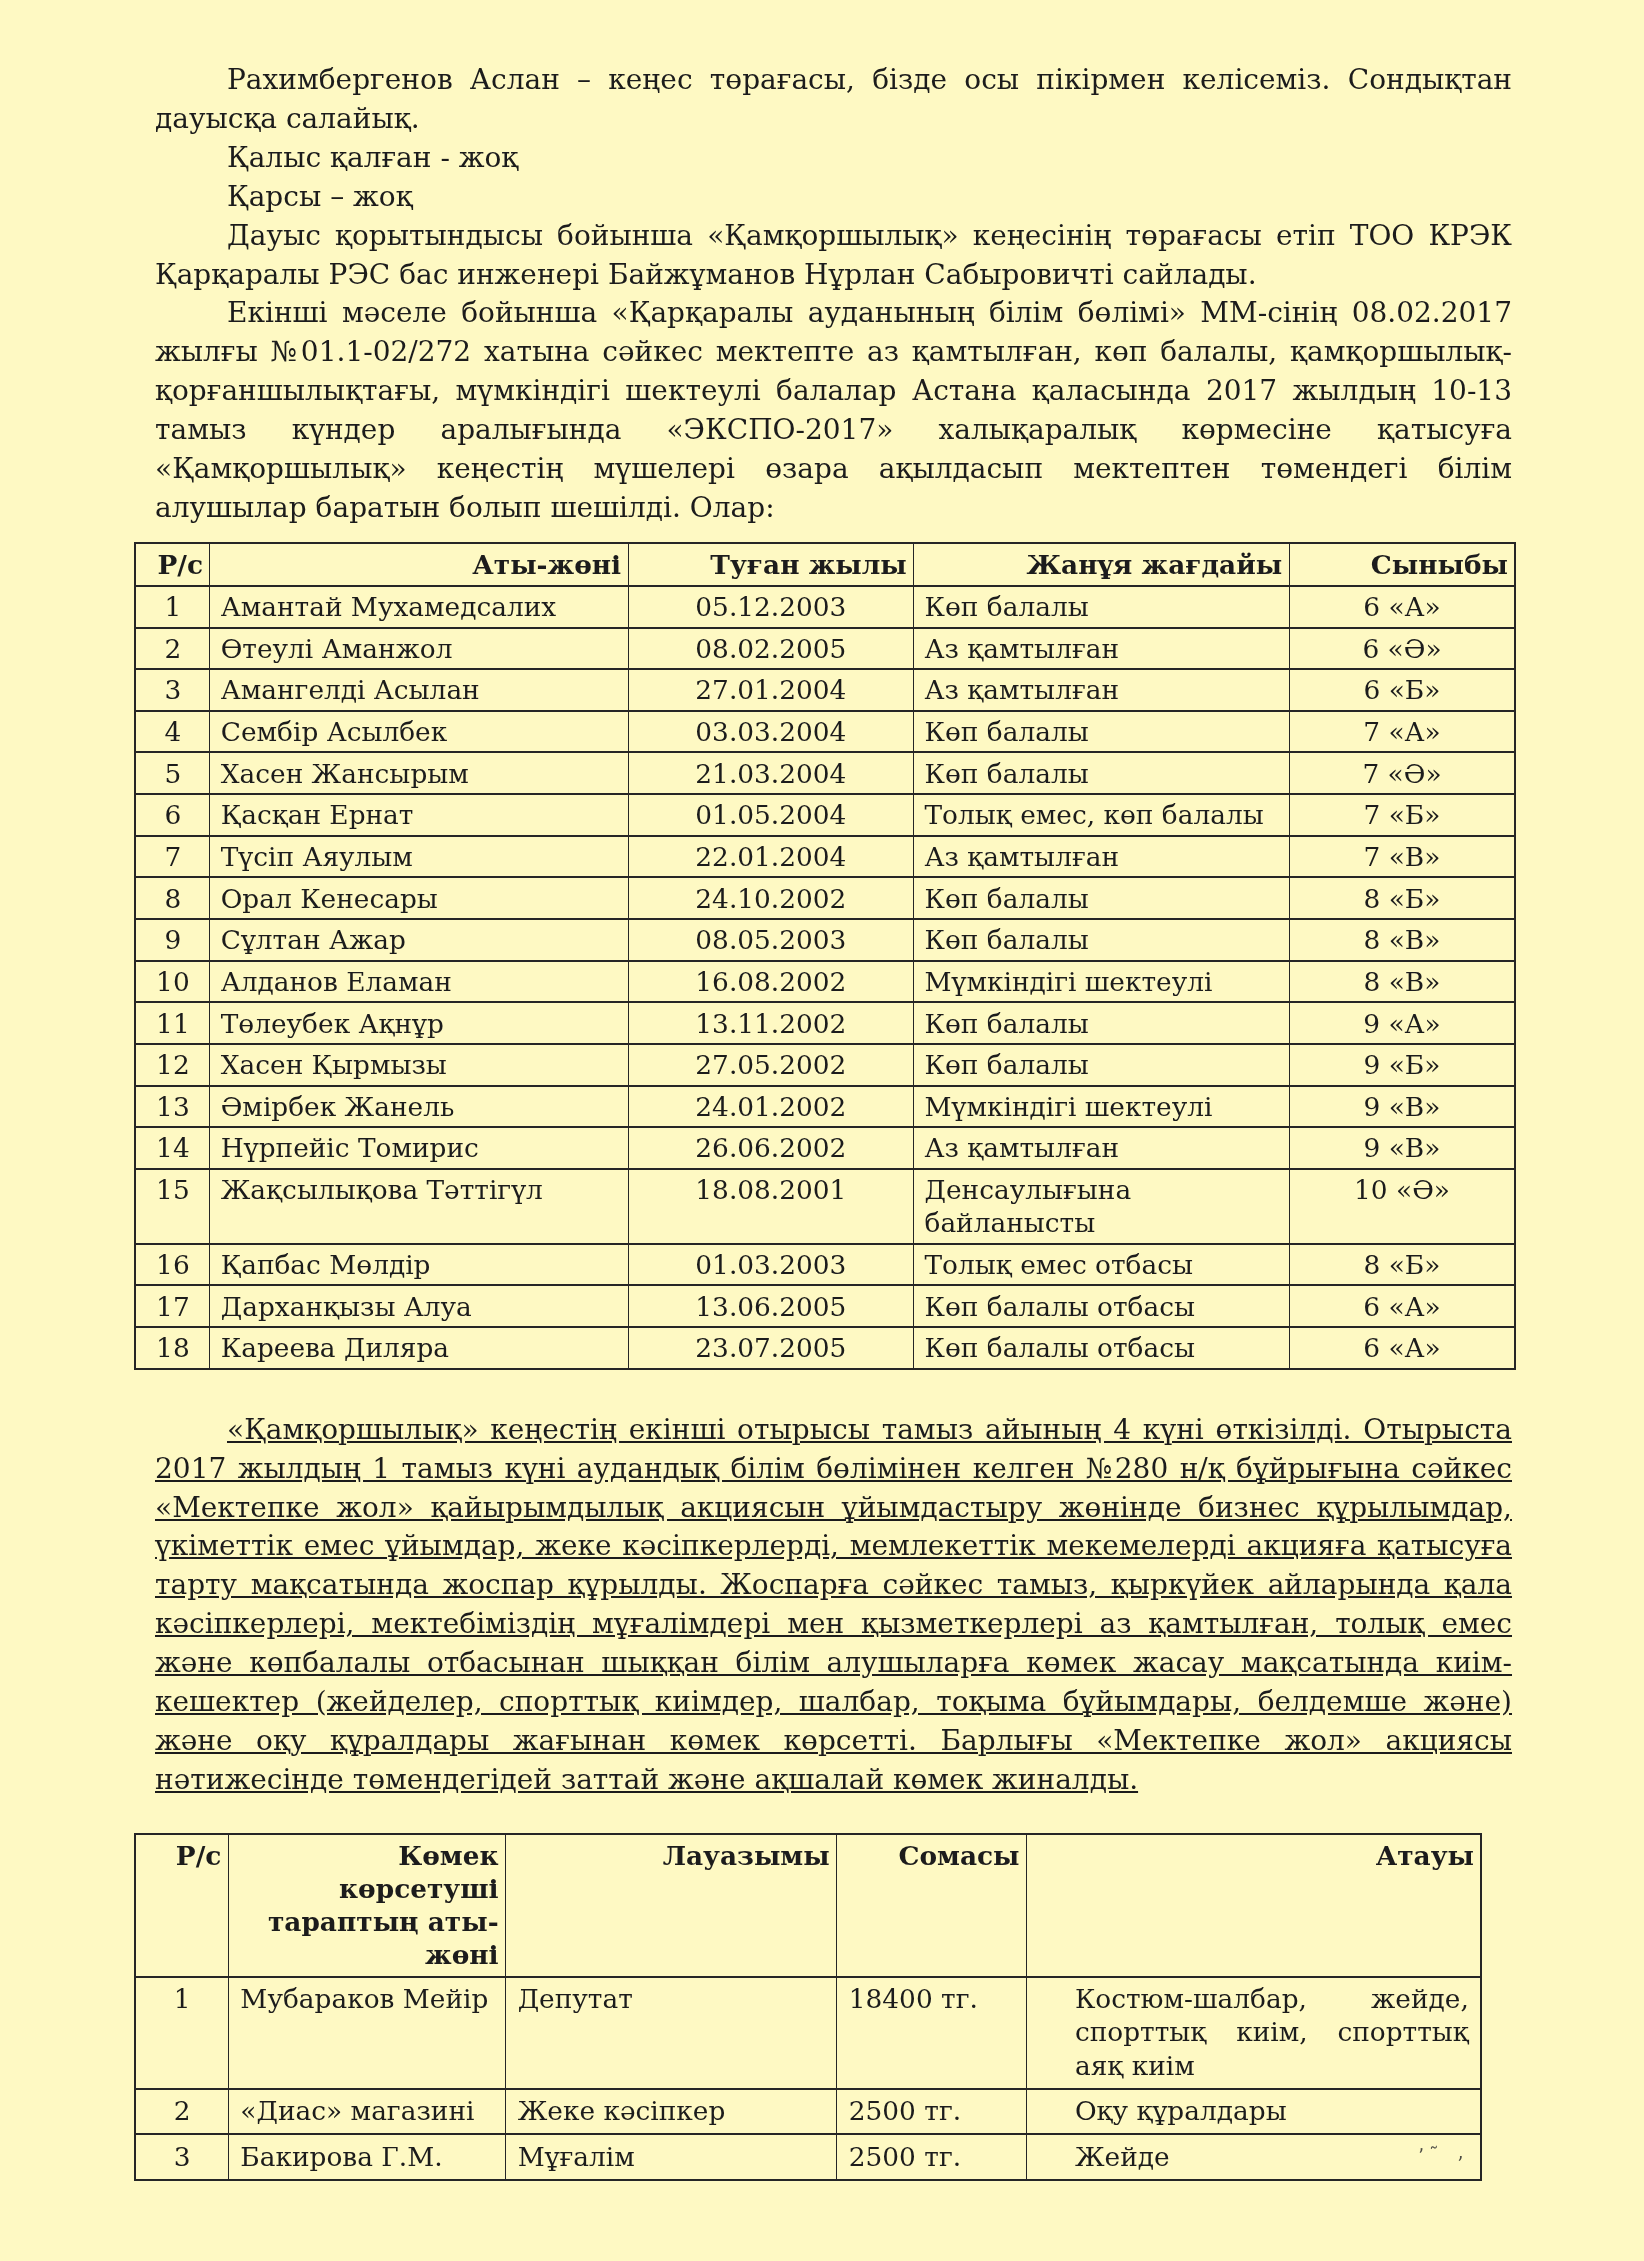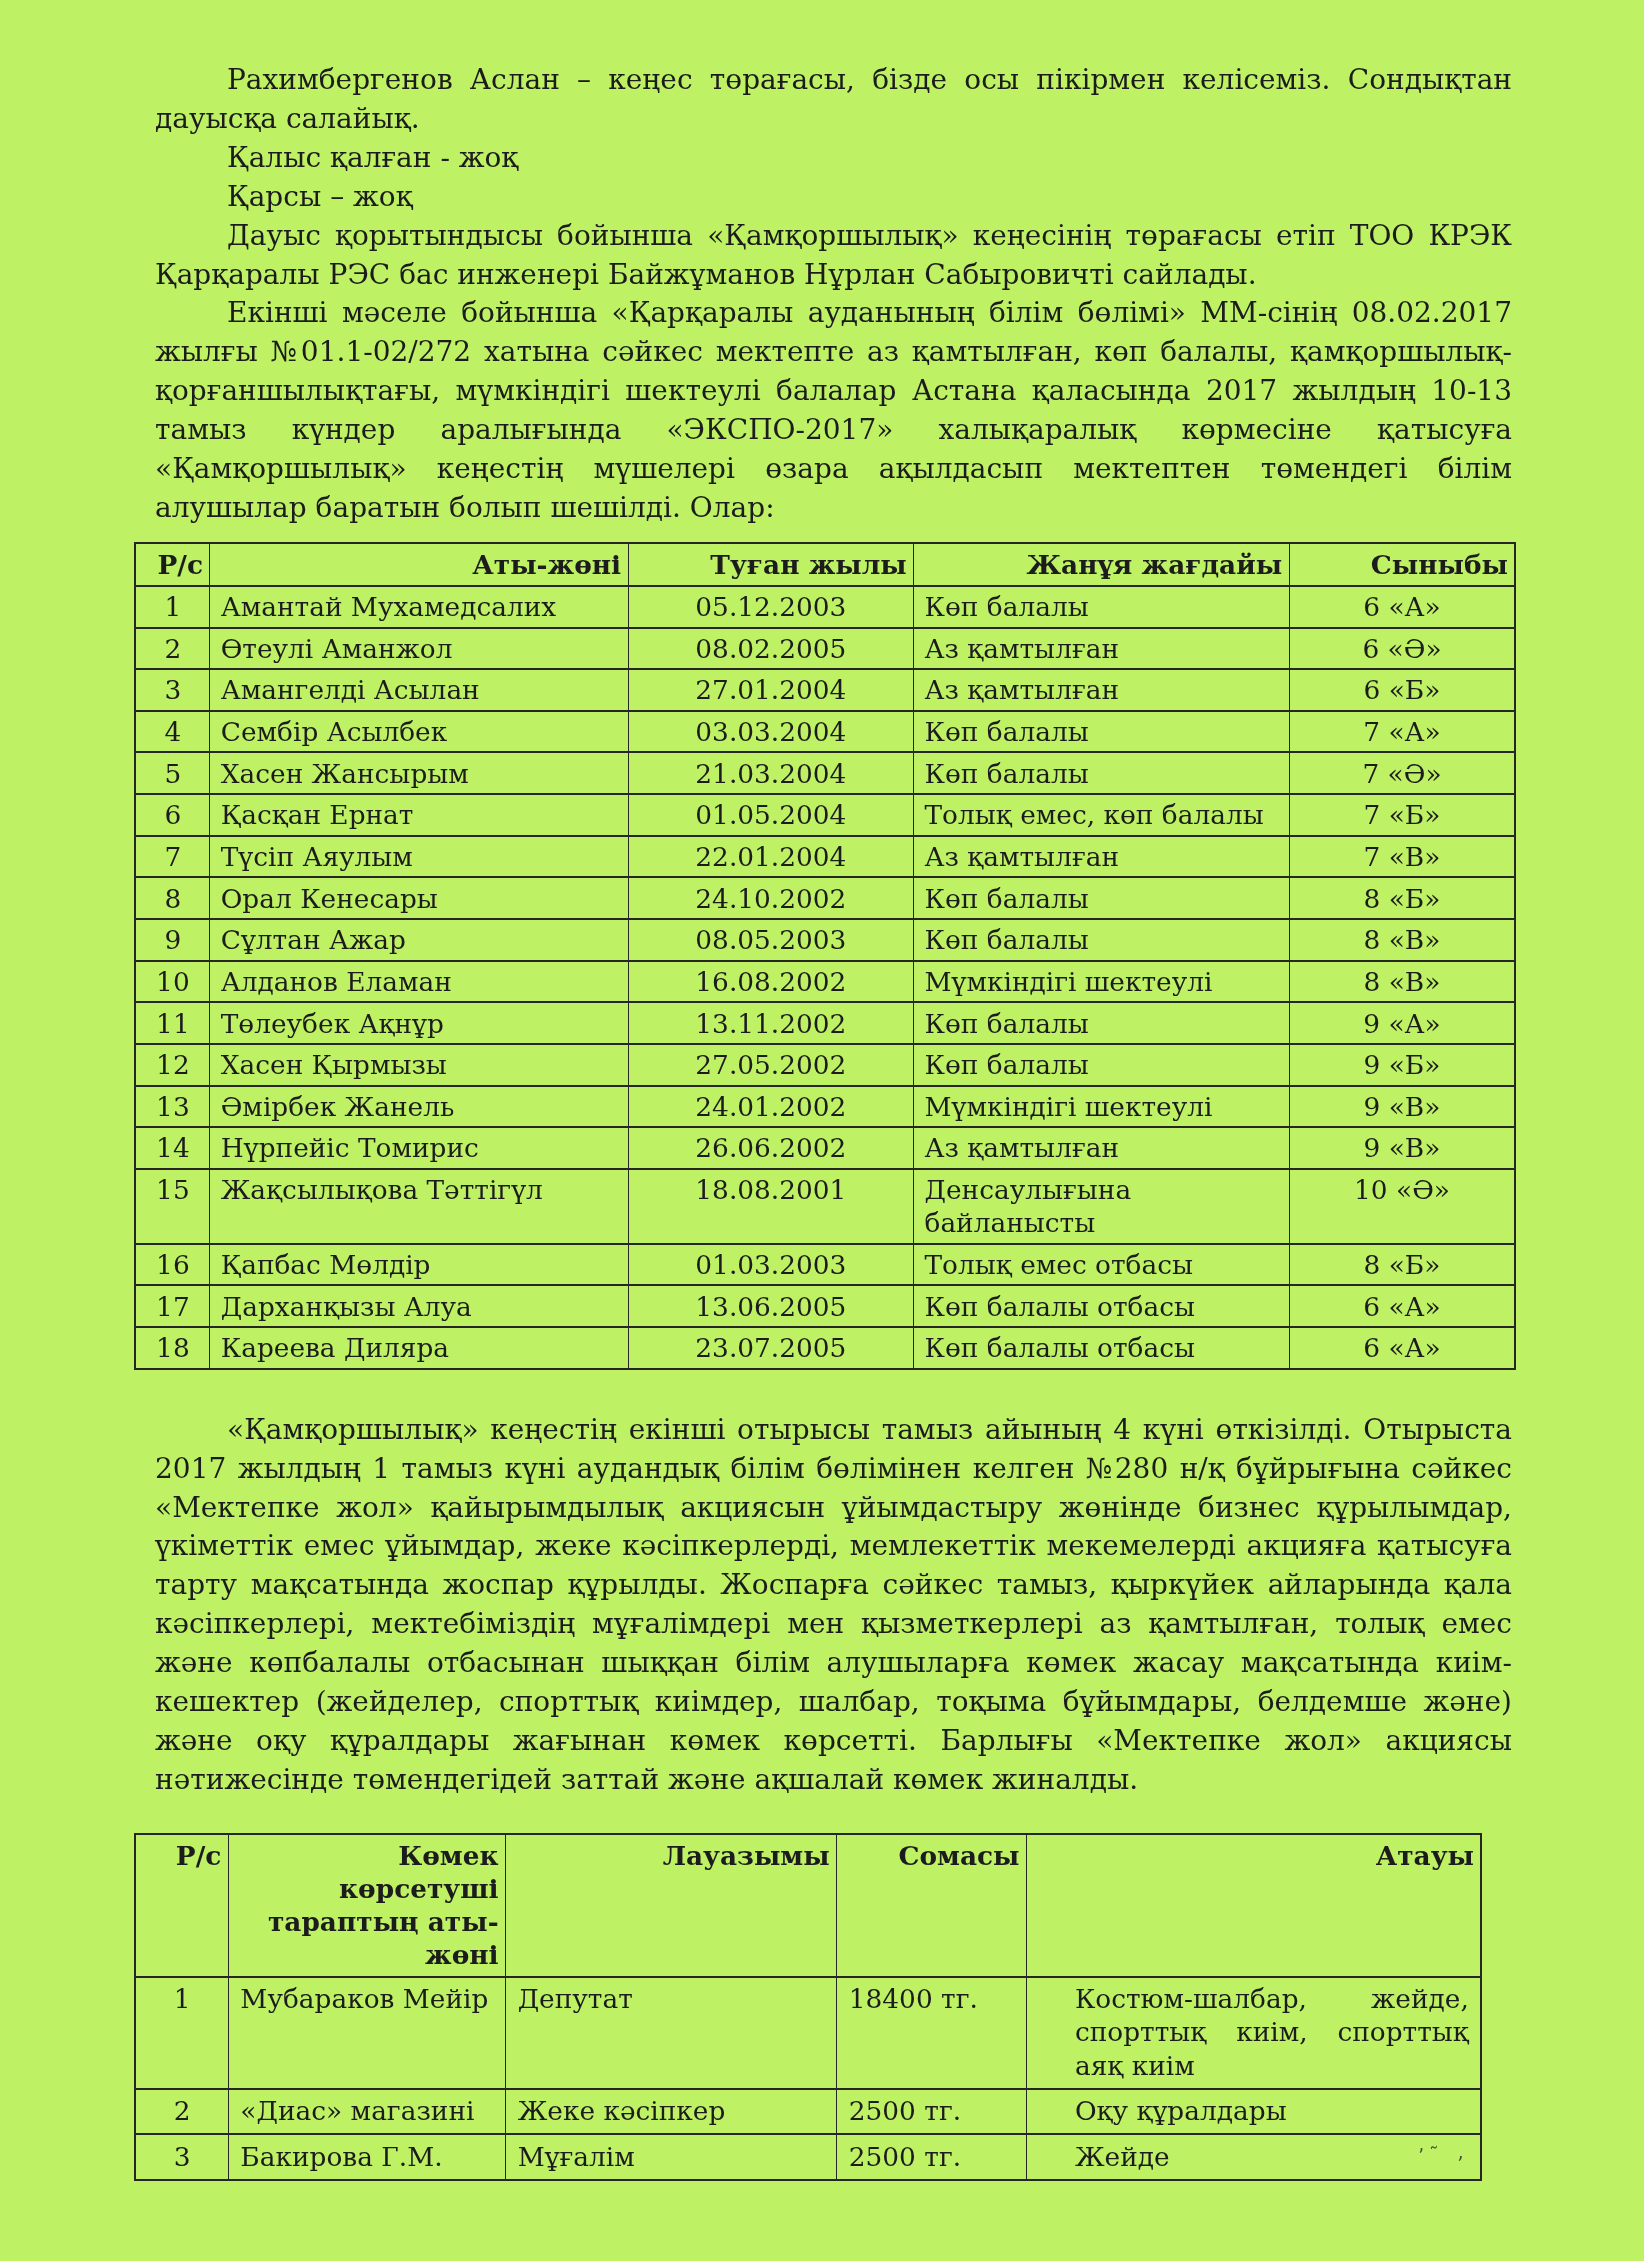--- a/index.html
+++ b/index.html
@@ -5,34 +5,34 @@
   html, body {
     margin: 0;
     padding: 0;
     background: #e8e8e8;
   }
   .page {
     position: relative;
     width: 1644px;
     min-height: 2261px;
     margin: 0 auto;
-    background: #bef264;
+    background: #fef9c3;
     color: #1c1c1c;
     font-family: "DejaVu Serif", "Liberation Serif", serif;
     padding: 61px 132px 39px 155px;
     box-sizing: border-box;
   }
   p.body {
     margin: 0;
     font-size: 28px;
     line-height: 1.39;
     text-align: justify;
     text-indent: 72px;
   }
-  p.mt { margin-top: 41px; }
+  p.mt { margin-top: 41px; text-decoration: underline; }
 
   table.doc {
     border-collapse: collapse;
     table-layout: fixed;
     margin-left: -20.6px;
     border: 2.6px solid #262626;
   }
   table.t1 { width: 1382px; margin-top: 14px; }
   table.t2 { width: 1348px; margin-top: 33px; }
 

